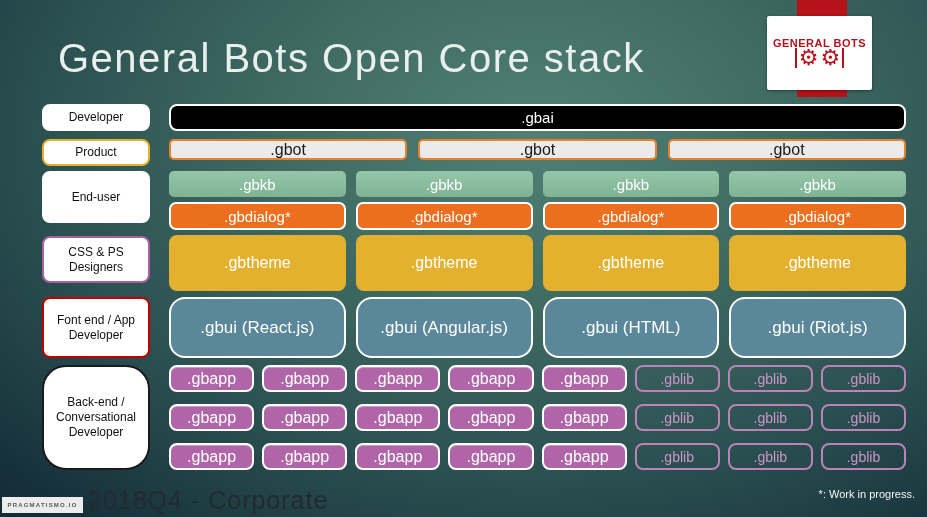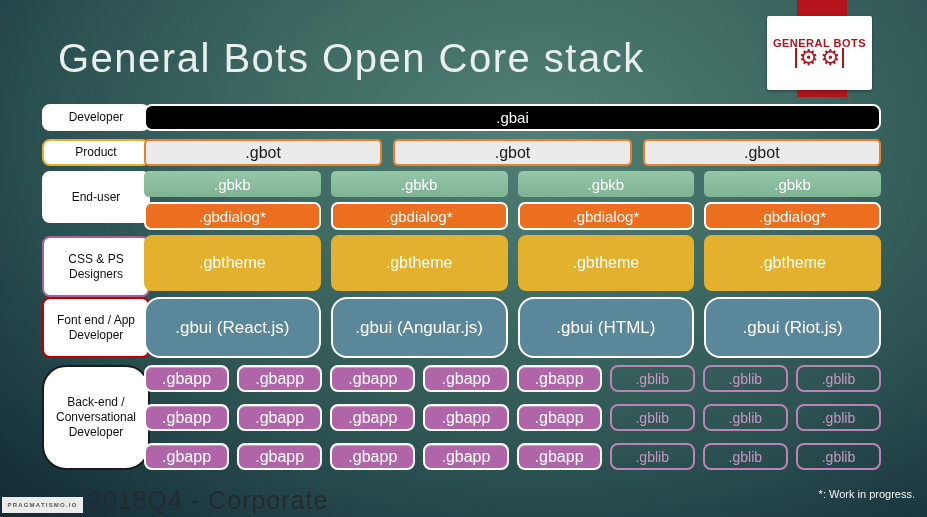--- a/index.html
+++ b/index.html
@@ -29,27 +29,27 @@
   
   .role{
     position:absolute;left:42px;width:108px;background:#ffffff;border-radius:8px;
     display:flex;align-items:center;justify-content:center;text-align:center;
     font-size:12px;color:#111;line-height:1.25;padding:2px 6px;box-sizing:border-box;
     border:2px solid #ffffff;
   }
   .role-architect{top:104px;height:27px;}
   .role-product{top:139px;height:27px;border-color:var(--label-product-border);}
   .role-enduser{top:171px;height:52px;}
-  .role-css{top:236px;height:61px;border-color:var(--label-css-border);}
+  .role-css{top:236px;height:47px;border-color:var(--label-css-border);}
   .role-frontend{top:297px;height:61px;border-color:var(--label-frontend-border);}
   .role-backend{top:365px;height:105px;border-color:var(--label-backend-border);border-radius:24px;}
   
-  .row{position:absolute;left:144px;width:737px;display:flex;}
+  .row{position:absolute;left:169px;width:737px;display:flex;}
   .row-gbai{top:104px;height:27px;}
-  .row-gbot{top:139px;height:27px;gap:11px;}
+  .row-gbot{top:139px;height:21px;gap:11px;}
   .row-gbkb{top:171px;height:26px;gap:10px;}
   .row-gbdialog{top:202px;height:28px;gap:10px;}
   .row-gbtheme{top:235px;height:56px;gap:10px;}
   .row-gbui{top:297px;height:61px;gap:10px;}
   .row-gbapp1{top:365px;height:27px;gap:8px;}
   .row-gbapp2{top:404px;height:27px;gap:8px;}
   .row-gbapp3{top:443px;height:27px;gap:8px;}
   .box{
     flex:1;display:flex;align-items:center;justify-content:center;
     color:#fff;box-sizing:border-box;white-space:nowrap;

